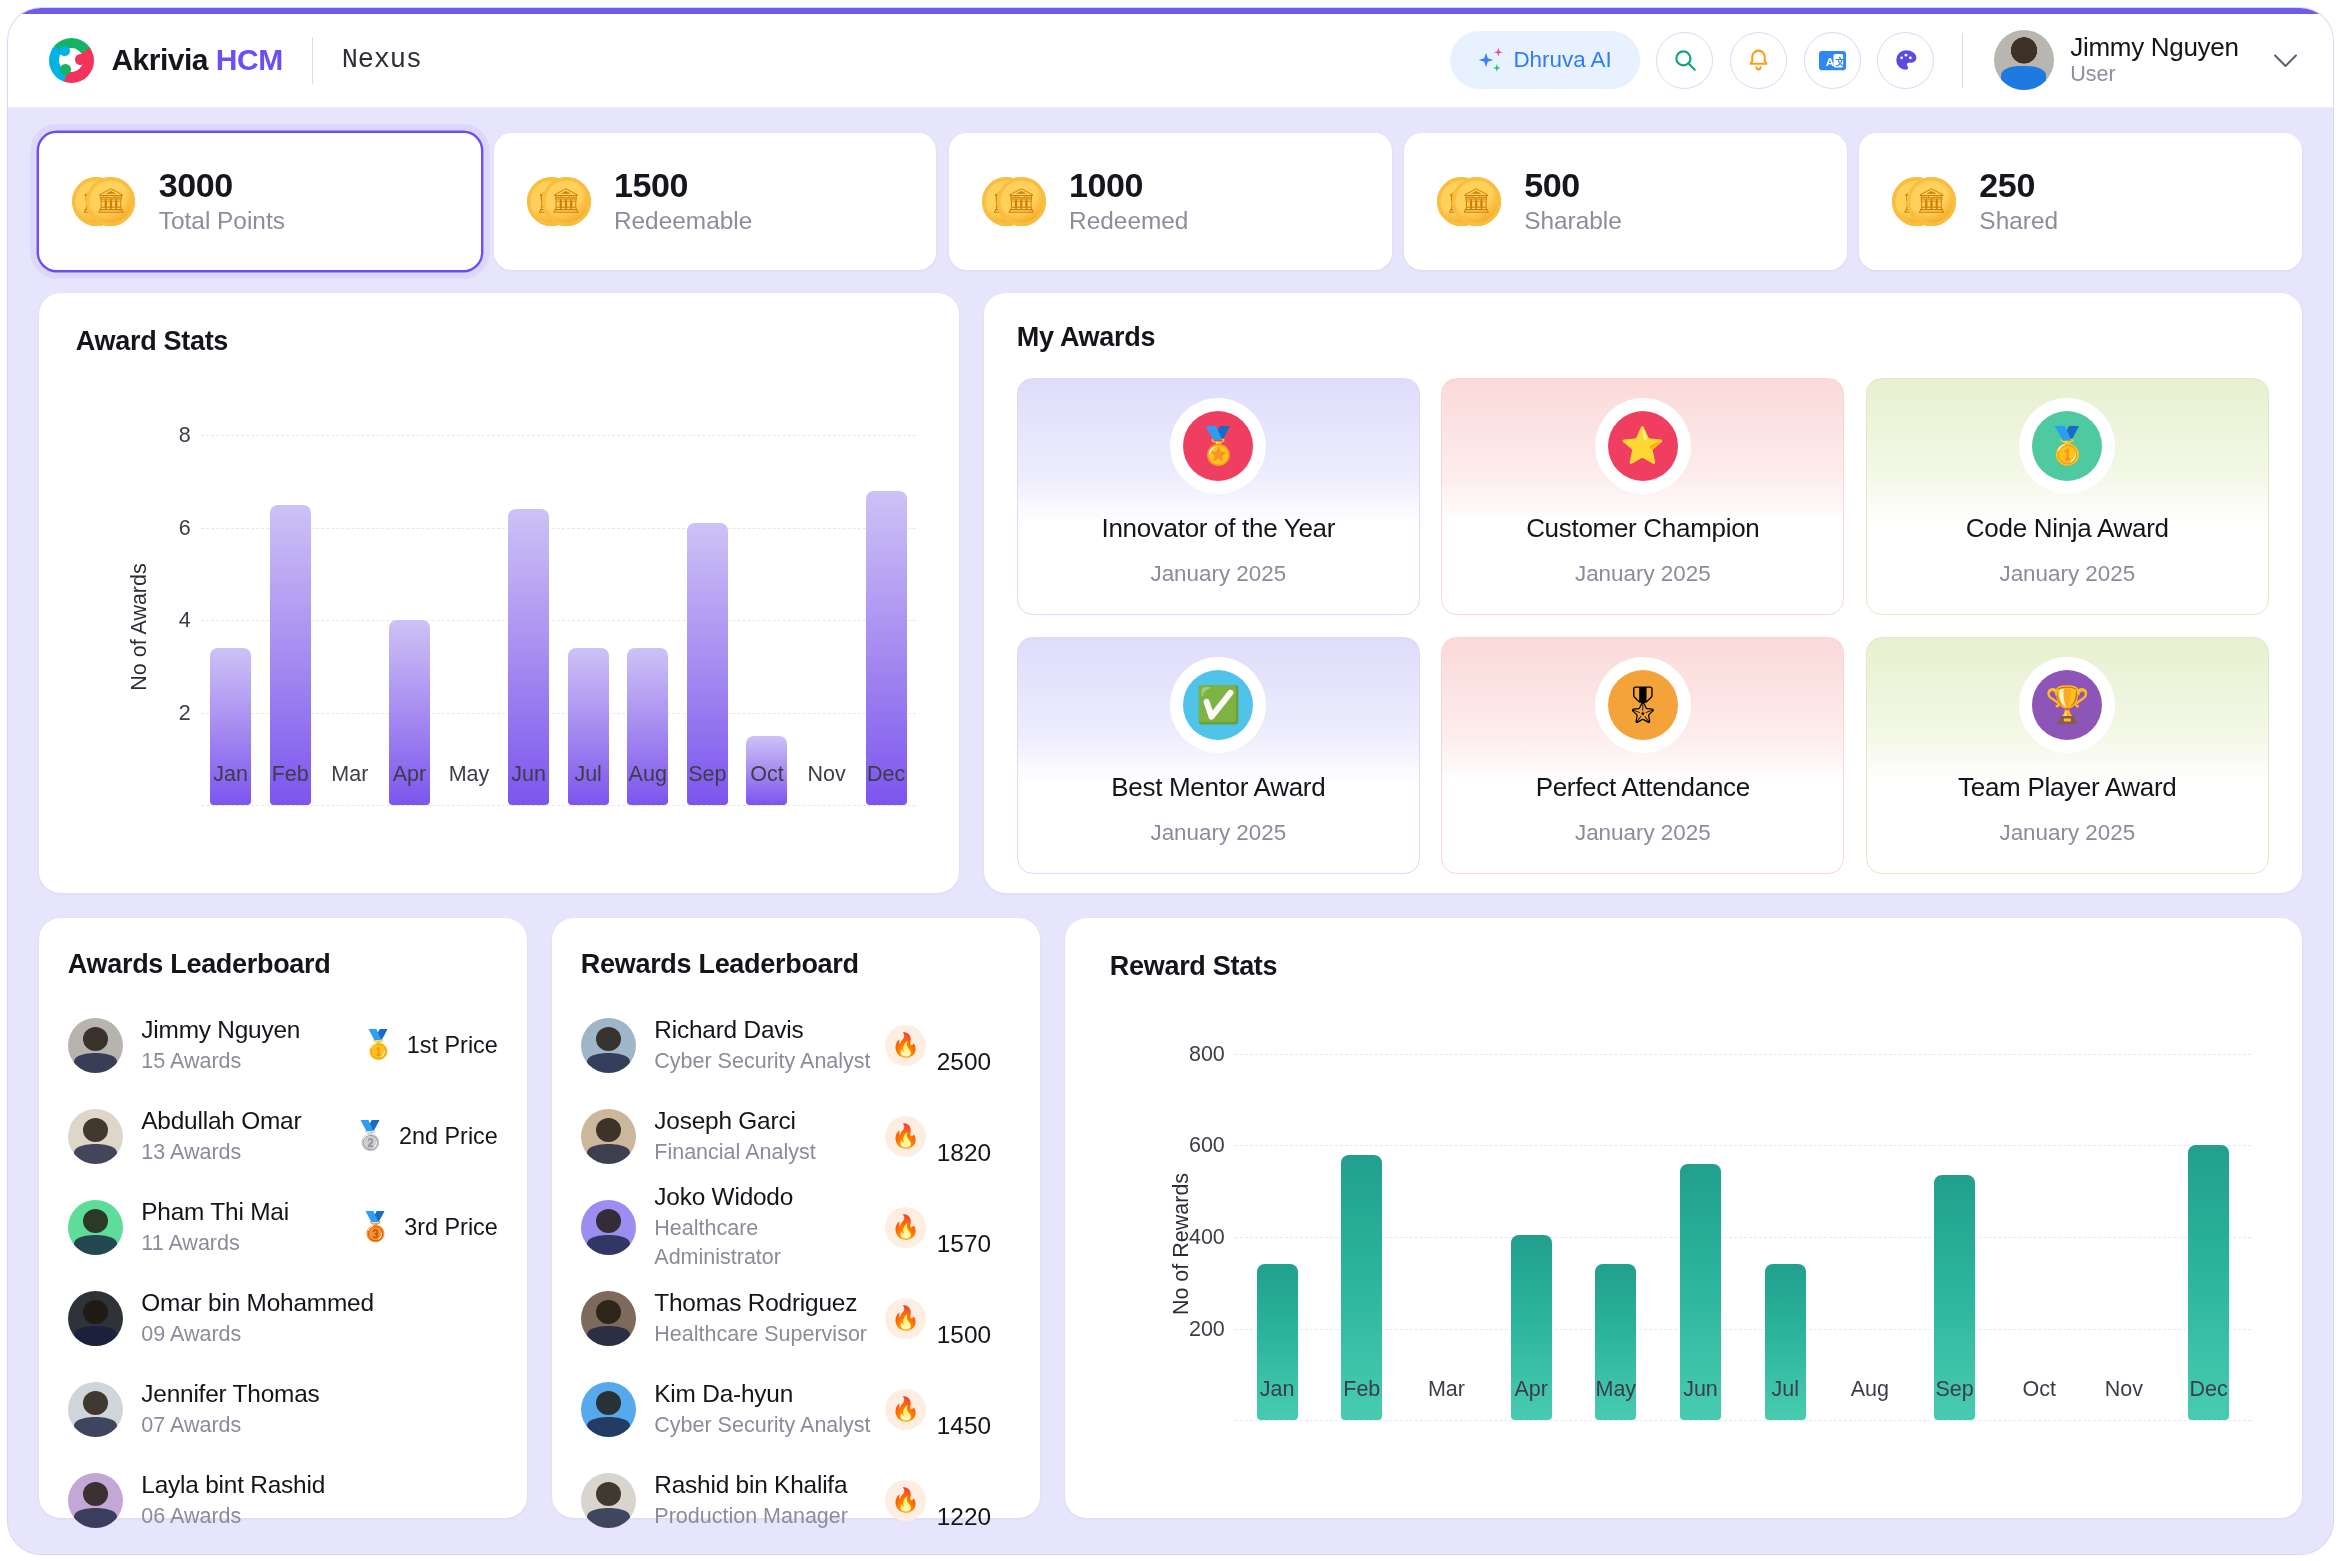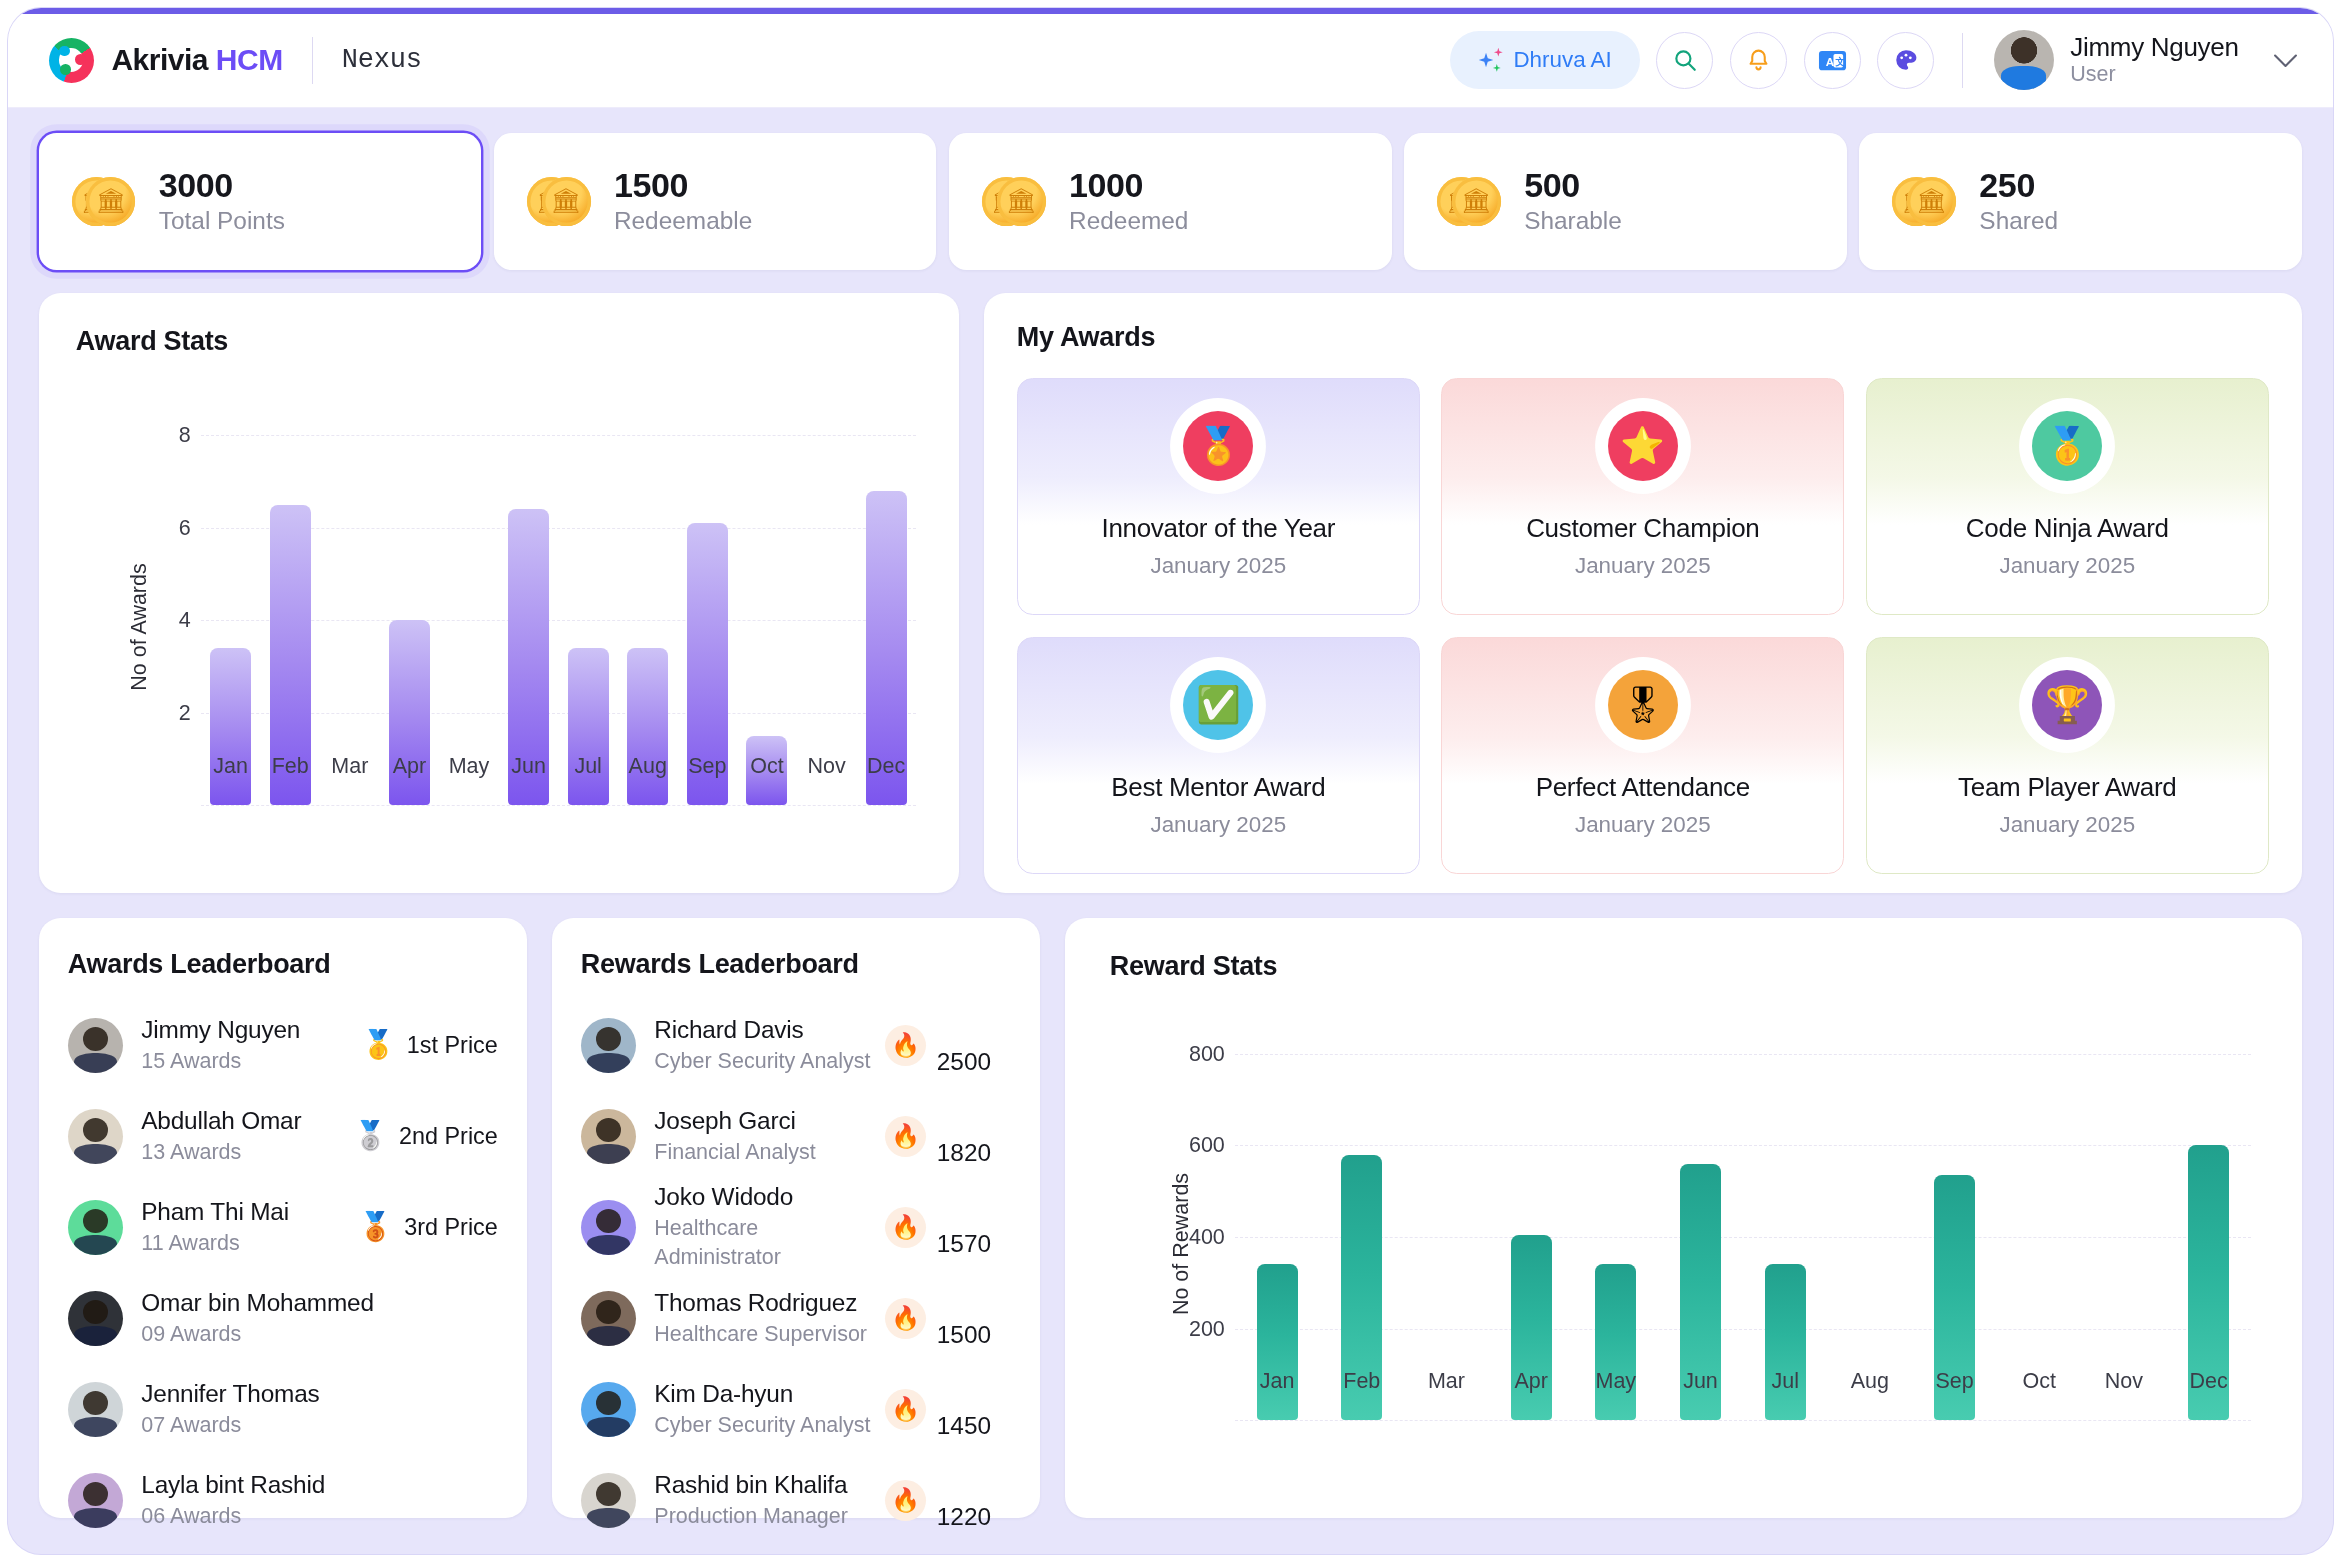--- a/index.html
+++ b/index.html
@@ -137,21 +137,21 @@
   }
   .ytick {
     position: absolute; left: 0; width: 39px; text-align: right;
     font-size: 21.5px; color: #3c3d48; transform: translateY(-50%);
   }
   .bars { position: absolute; left: 49px; right: 0; top: 0; bottom: 0; display: flex; align-items: flex-end; }
   .bar-slot { flex: 1; display: flex; justify-content: center; align-items: flex-end; height: 100%; }
   .bar { width: 41px; border-radius: 7.8px 7.8px 3.9px 3.9px; }
   .bar.purple { background: linear-gradient(180deg, #cdc2f6 0%, #a58af0 52%, #7c55ee 100%); }
   .bar.teal { background: linear-gradient(180deg, #21a08d 0%, #2bb49c 45%, #48ccb0 100%); }
-  .xlabels { position: absolute; left: 49px; right: 0; bottom: 8px; height: 43px; display: flex; }
+  .xlabels { position: absolute; left: 49px; right: 0; bottom: 0; height: 43px; display: flex; }
   .xlabel { flex: 1; text-align: center; font-size: 21.5px; color: #3c3d48; }
 
   
   .awards-grid {
     display: grid; grid-template-columns: repeat(3, 1fr);
     gap: 21.5px; margin-top: 25px;
   }
   .award-card {
     height: 237px; border-radius: 15.6px;
     display: flex; flex-direction: column; align-items: center;
@@ -164,21 +164,21 @@
     width: 84px; height: 84px; border-radius: 50%;
     background: #fff; display: flex; align-items: center; justify-content: center;
     box-shadow: 0 0 0 5.9px #ffffff;
   }
   .badge-core {
     width: 70px; height: 70px; border-radius: 50%;
     display: flex; align-items: center; justify-content: center;
     font-size: 36px; line-height: 1;
   }
   .award-name { margin-top: 25px; font-size: 26px; color: #14151b; letter-spacing: -0.3px; text-align: center; }
-  .award-date { margin-top: 9px; font-size: 22.4px; color: #8b8c9b; }
+  .award-date { margin-top: 17px; font-size: 22.4px; color: #8b8c9b; }
 
   
   .bottom-row { display: flex; gap: 25px; margin-top: 25px; }
   .lb { width: 488px; height: 600px; padding: 31px 29px 0 29px; }
   .lb-rows { margin-top: 19.5px; }
   .lb-row { display: flex; align-items: center; height: 91px; }
   .av {
     width: 55px; height: 55px; border-radius: 50%; flex: 0 0 auto;
     margin-right: 18.5px; position: relative; overflow: hidden;
   }

